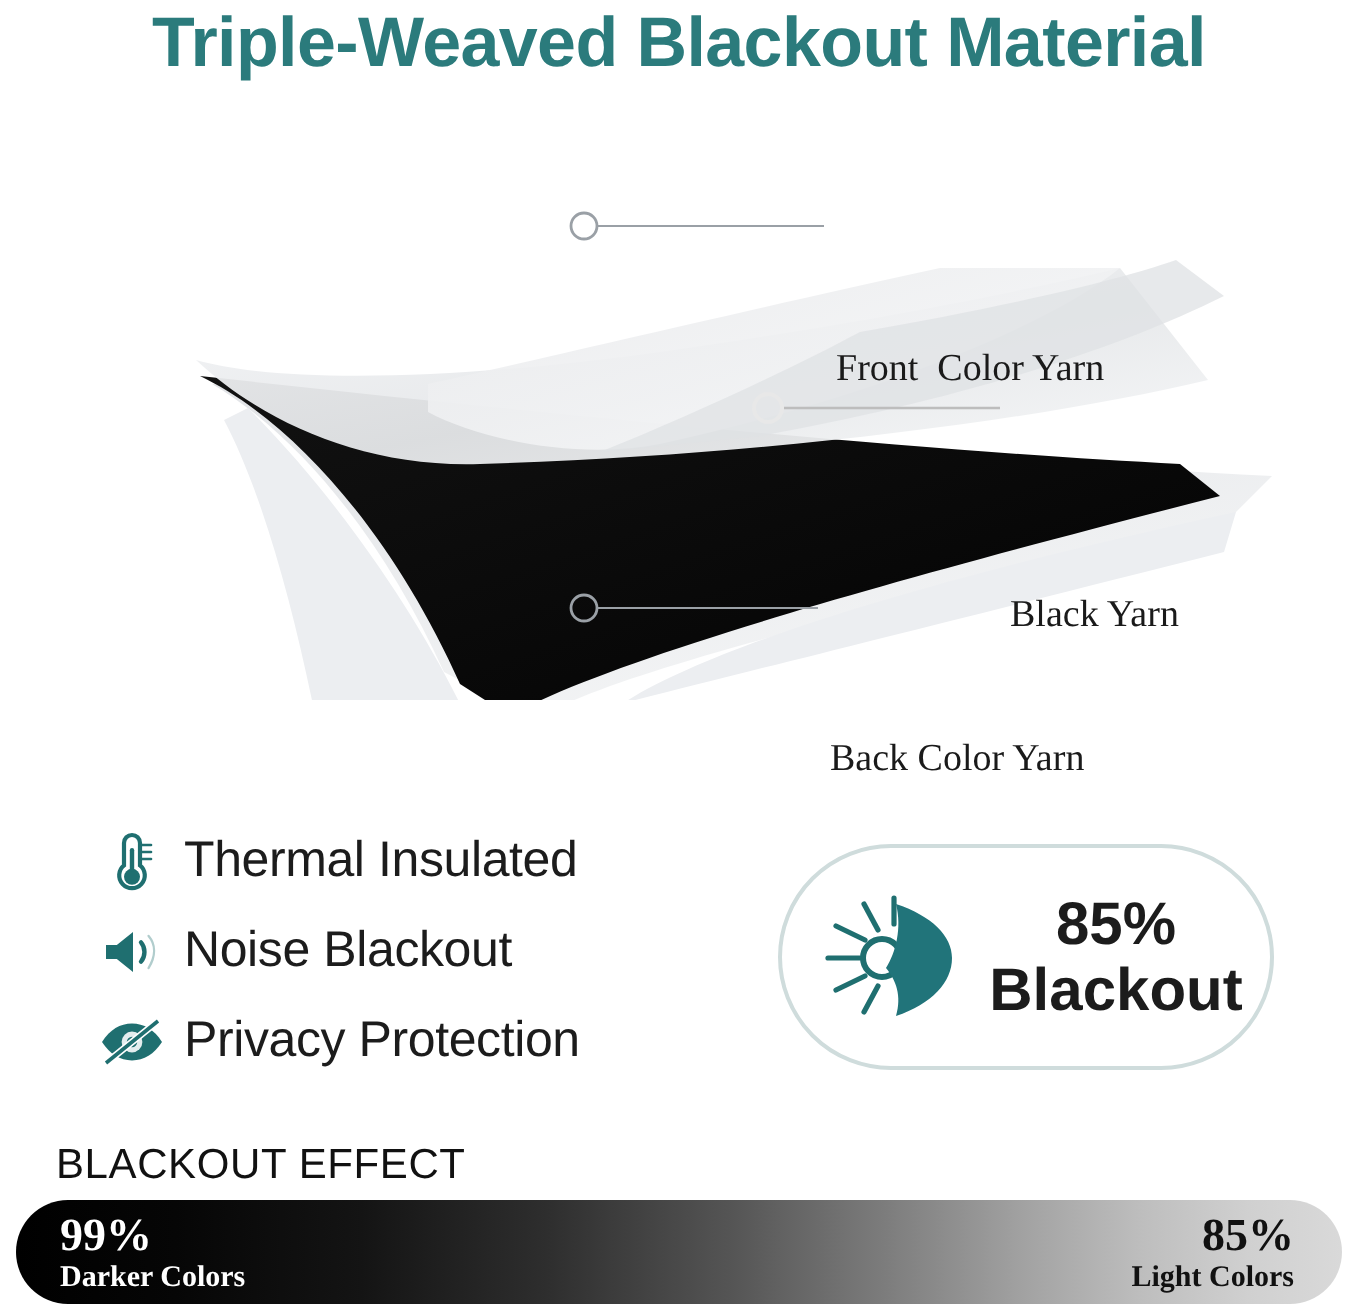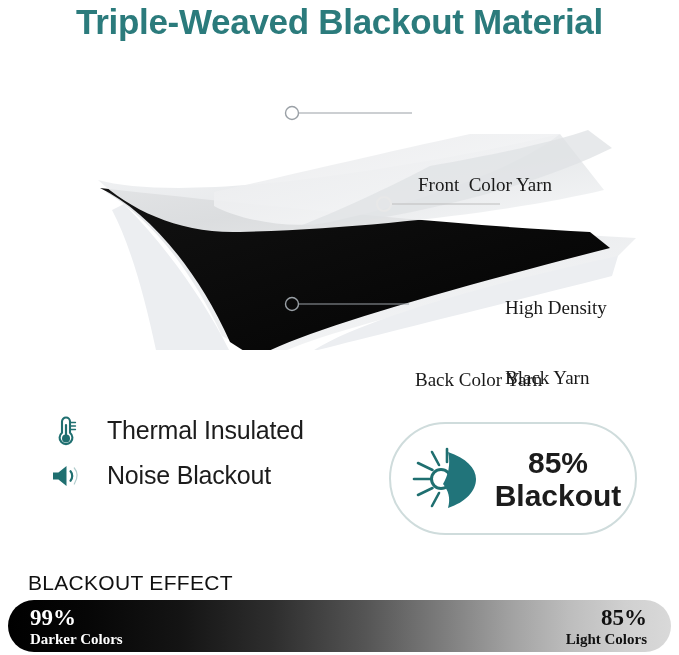--- a/index.html
+++ b/index.html
@@ -78,21 +78,21 @@
     align-items: center;
     justify-content: center;
   }
   .feature-label {
     font-family: "Liberation Sans", sans-serif;
     font-size: 25px;
     font-weight: 400;
     color: #1c1c1c;
     letter-spacing: -0.2px;
     white-space: nowrap;
-    margin-left: 19px;
+    margin-left: 4px;
   }
 
   
   .badge {
     position: absolute;
     left: 389px;
     top: 422px;
     width: 248px;
     height: 113px;
     border: 2px solid #cfdcdc;
@@ -223,21 +223,20 @@
 
       <g>
         <circle cx="292" cy="234" r="6.5" fill="none" stroke="#9aa0a6" stroke-width="1.4"></circle>
         <line x1="299" y1="234" x2="409" y2="234" stroke="#9aa0a6" stroke-width="1.1"></line>
       </g>
     </svg>
 
     <div class="lbl lbl-front">Front  Color Yarn</div>
 
     <div class="lbl lbl-mid">
-      <div>High Density</div>
       <div>Black Yarn</div>
     </div>
 
     <div class="lbl lbl-back">Back Color Yarn</div>
   </div>
 
   <div class="features">
 
     <div class="feature-row">
       <span class="feature-icon">
@@ -259,20 +258,32 @@
       <span class="feature-icon">
         <svg width="32" height="28" viewBox="0 0 32 28" xmlns="http://www.w3.org/2000/svg">
           <path d="M3 10.5h5.4L16.5 4v20l-8.1-6.5H3z" fill="#1f6f70"></path>
           <path d="M20.5 9.2c2.3 2.6 2.3 7 0 9.6" fill="none" stroke="#1f6f70" stroke-width="2.2" stroke-linecap="round"></path>
           <path d="M24.3 6c3.6 4.2 3.6 10 0 16" fill="none" stroke="#1f6f70" stroke-width="1.2" stroke-linecap="round" opacity="0.35"></path>
         </svg>
       </span>
       <span class="feature-label">Noise Blackout</span>
     </div>
 
+    <div class="feature-row">
+      <span class="feature-icon">
+        <svg width="36" height="28" viewBox="0 0 36 28" xmlns="http://www.w3.org/2000/svg">
+          <path d="M3 14c4-6.2 9-9.2 15-9.2S29 7.8 33 14c-4 6.2-9 9.2-15 9.2S7 20.2 3 14z" fill="#1f6f70"></path>
+          <circle cx="18" cy="14" r="5.2" fill="#ffffff" opacity="0.88"></circle>
+          <circle cx="18" cy="14" r="2.6" fill="#1f6f70"></circle>
+          <line x1="5" y1="24.5" x2="31" y2="3.5" stroke="#ffffff" stroke-width="3.4"></line>
+          <line x1="5" y1="24.5" x2="31" y2="3.5" stroke="#1f6f70" stroke-width="1.8"></line>
+        </svg>
+      </span>
+      <span class="feature-label">Privacy Protection</span>
+    </div>
   </div>
 
   <div class="badge">
     <span class="badge-icon">
       <svg width="74" height="66" viewBox="0 0 74 66" xmlns="http://www.w3.org/2000/svg">
         <g stroke="#1f6f70" stroke-width="2.6" stroke-linecap="round">
           <line x1="22" y1="33" x2="6" y2="33"></line>
           <line x1="24.5" y1="24" x2="10" y2="17"></line>
           <line x1="24.5" y1="42" x2="10" y2="49"></line>
           <line x1="31" y1="19" x2="24" y2="6"></line>

